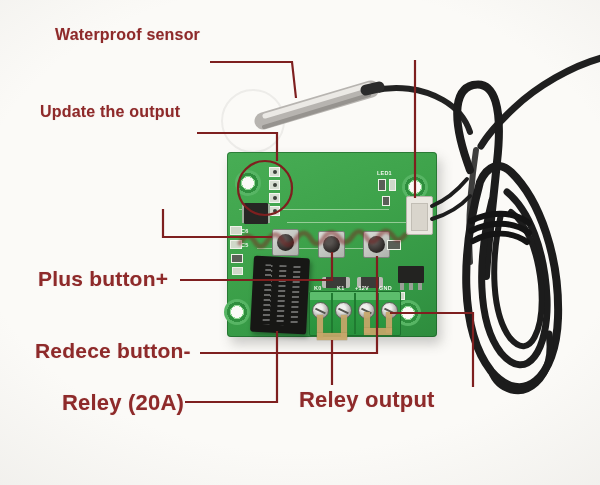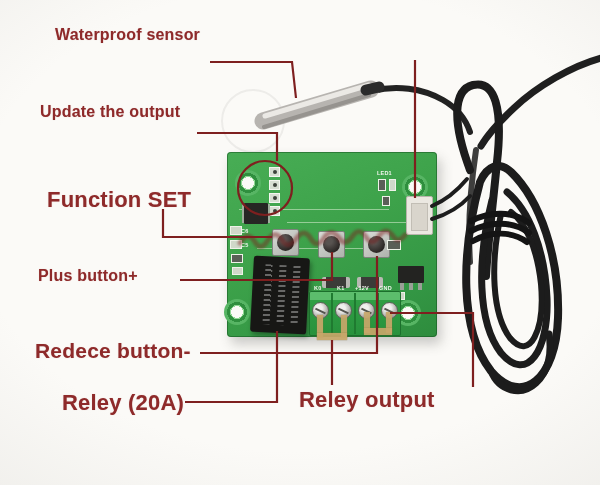--- a/index.html
+++ b/index.html
@@ -13,21 +13,21 @@
   svg{position:absolute;left:0;top:0;}
   .label{
     position:absolute;color:#8e2a2a;font-weight:700;font-size:16px;
     letter-spacing:0.2px;white-space:nowrap;
     text-shadow:0 0 1px rgba(142,42,42,0.25);
   }
   .lb-waterproof{left:55px;top:26px;}
   .lb-interface{left:309px;top:31px;}
   .lb-update{left:40px;top:103px;}
   .lb-funcset{left:47px;top:187px;font-size:22px;}
-  .lb-plus{left:38px;top:267px;font-size:16px;}
+  .lb-plus{left:38px;top:267px;font-size:21px;}
   .lb-reduce{left:35px;top:339px;font-size:21px;}
   .lb-relay{left:62px;top:390px;font-size:22px;}
   .lb-output{left:299px;top:387px;font-size:22px;}
   .lb-dc{left:466px;top:389px;font-size:23px;}
   
   .pcb{
     position:absolute;left:227px;top:152px;width:210px;height:185px;
     background:linear-gradient(155deg,#48ad55 0%,#3da24a 45%,#339644 80%,#2e8c3d 100%);
     border-radius:4px;
     box-shadow:4px 7px 12px rgba(60,60,55,0.25), inset 0 0 0 1px rgba(20,80,30,0.5);
@@ -225,19 +225,18 @@
       <path d="M180 280 H332 V252"></path>
       <path d="M200 353 H377 V256"></path>
       <path d="M185 402 H277 V331"></path>
       <path d="M332 340 V385"></path>
       <path d="M390 313 H473 V387"></path>
     </g>
   </svg>
 
   <div class="label lb-waterproof">Waterproof sensor</div>
   <div class="label lb-update">Update the output</div>
-  <div class="label lb-funcset">Function SET</div>
   <div class="label lb-plus">Plus button+</div>
   <div class="label lb-reduce">Redece button-</div>
   <div class="label lb-relay">Reley (20A)</div>
   <div class="label lb-output">Reley output</div>
 
 </div>
 
 </body></html>

